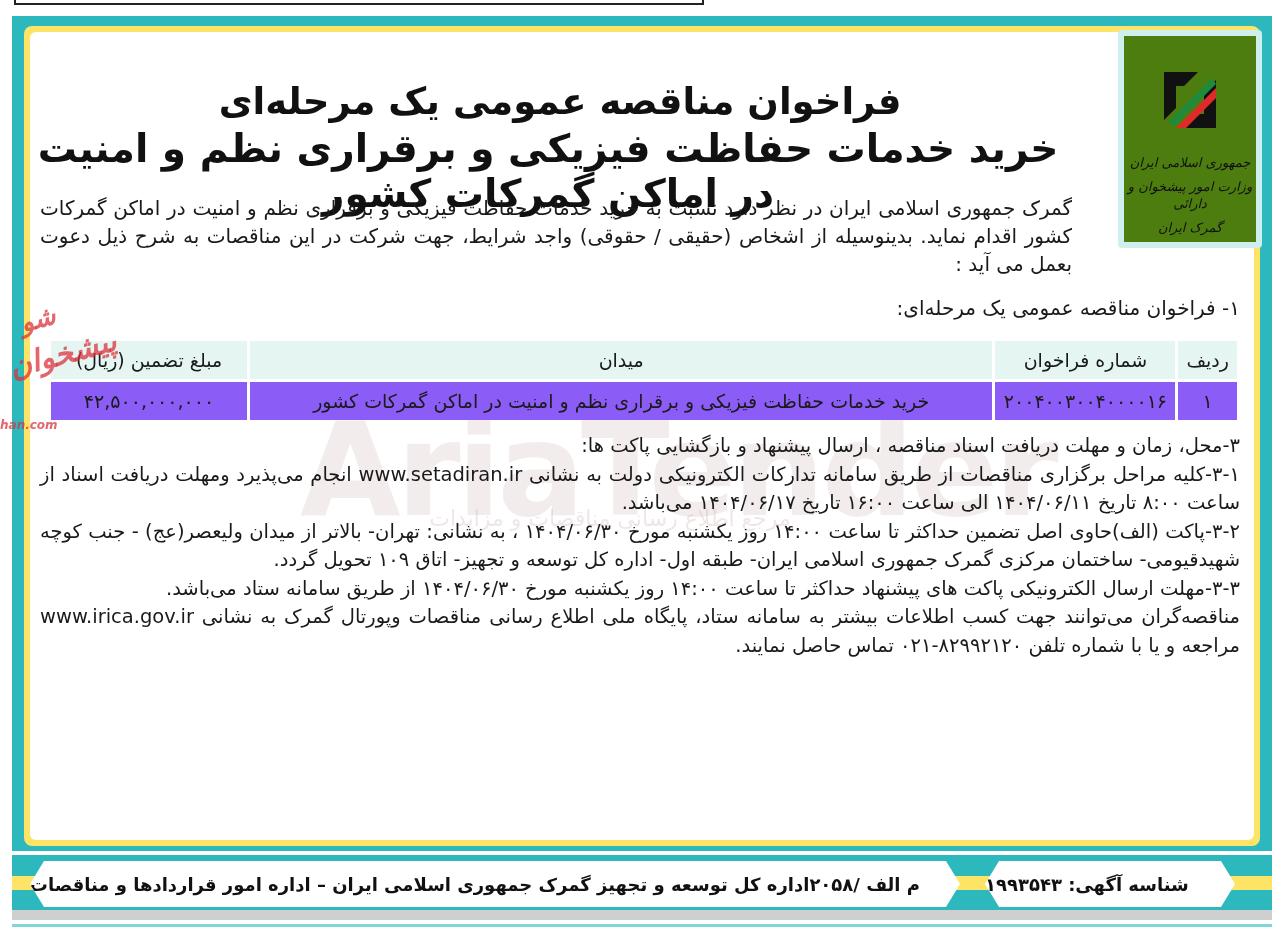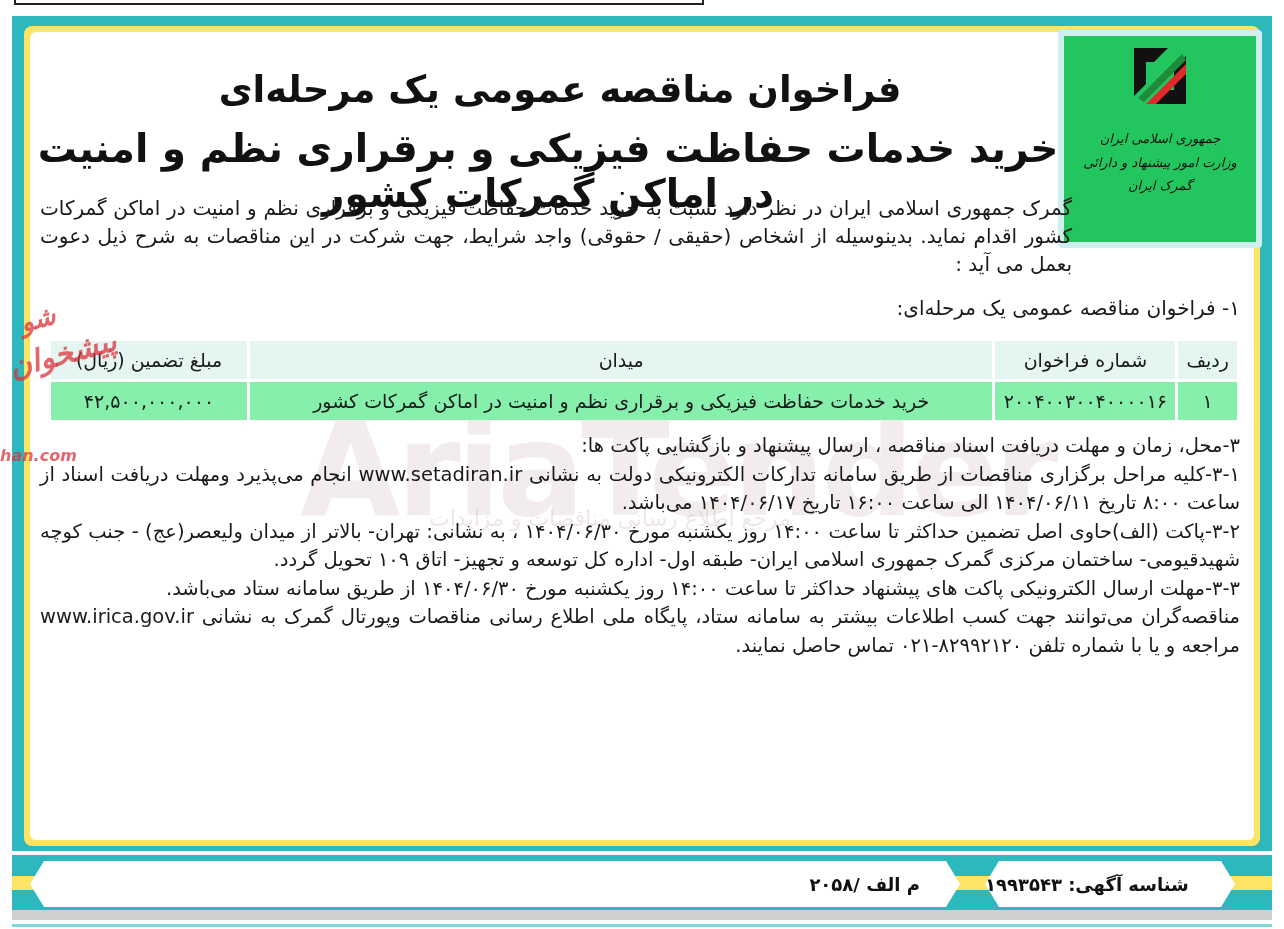--- a/index.html
+++ b/index.html
@@ -18,33 +18,33 @@
   .frame-yellow {
     position: absolute; left: 24px; top: 26px; width: 1236px; height: 820px;
     background: #fde466; border-radius: 8px;
   }
   .frame-inner {
     position: absolute; left: 30px; top: 32px; width: 1224px; height: 808px;
     background: #ffffff; border-radius: 6px;
   }
 
   .logo-box {
-    position: absolute; right: 22px; top: 30px; width: 204px; height: 218px;
-    background: #22c55e; border: 6px solid #cfeeee; border-radius: 4px;
-    display: flex; flex-direction: column; align-items: center; padding-top: 4px;
+    position: absolute; right: 22px; top: 30px; width: 144px; height: 218px;
+    background: #4d7c0f; border: 6px solid #cfeeee; border-radius: 4px;
+    display: flex; flex-direction: column; align-items: center; padding-top: 28px;
   }
   .logo-mark { width: 72px; height: 72px; }
   .logo-line {
     font-family: "DejaVu Serif", serif; font-size: 13px; color: #111;
     margin-top: 6px; line-height: 1.35; text-align: center; font-style: italic;
   }
   .logo-line.first { margin-top: 18px; }
 
   .title1 {
-    position: absolute; left: 60px; width: 1000px; top: 68px; text-align: center;
+    position: absolute; left: 60px; width: 1000px; top: 80px; text-align: center;
     font-family: "DejaVu Sans", sans-serif; font-weight: bold; font-size: 37px;
     color: #111; letter-spacing: -1px;
   }
   .title2 {
     position: absolute; left: 20px; width: 1056px; top: 126px; text-align: center;
     font-family: "DejaVu Sans", sans-serif; font-weight: bold; font-size: 39px;
     color: #111; letter-spacing: -1.5px;
   }
 
   .intro {
@@ -53,21 +53,21 @@
   }
   .sec1 { position: absolute; left: 40px; width: 1200px; top: 296px; font-size: 20px; }
 
   table.tender {
     position: absolute; left: 48px; top: 338px; width: 1192px;
     border-collapse: separate; border-spacing: 3px; font-size: 19px;
   }
   table.tender th {
     background: #e4f5f2; font-weight: normal; height: 38px; padding: 0 8px; text-align: center;
   }
-  table.tender td { background: #86efac; height: 38px; padding: 0 8px; }
+  table.tender td { background: #8b5cf6; height: 38px; padding: 0 8px; }
   .c-row { width: 52px; text-align: center; }
   .c-num { width: 180px; text-align: center; margin-left: 40px; }
   .c-sub { text-align: center; }
   .c-amt { width: 196px; text-align: center; }
 
   .body-text {
     position: absolute; left: 40px; width: 1200px; top: 432px;
     font-size: 19.5px; line-height: 28.5px; text-align: justify;
   }
   .body-text p { margin: 0; }
@@ -83,21 +83,21 @@
     font-size: 22px; color: rgba(190, 160, 160, 0.25); pointer-events: none;
     letter-spacing: 4px; text-align: center;
   }
   .stamp {
     position: absolute; left: 0px; top: 300px; width: 110px; height: 140px;
     color: rgba(220, 50, 60, 0.75); font-style: italic; font-weight: bold;
     pointer-events: none;
   }
   .stamp .s1 { position: absolute; left: 20px; top: 4px; font-size: 26px; transform: rotate(-15deg); }
   .stamp .s2 { position: absolute; left: 8px; top: 36px; font-size: 30px; transform: rotate(-15deg); }
-  .stamp .s3 { position: absolute; left: 0px; top: 118px; font-size: 16px; direction: ltr; margin-top: 28px; }
+  .stamp .s3 { position: absolute; left: 0px; top: 118px; font-size: 12px; direction: ltr; }
 
   .footer-band {
     position: absolute; left: 12px; top: 855px; width: 1260px; height: 58px;
     background: #2cb8bc;
   }
   .footer-stripe {
     position: absolute; left: 12px; top: 876px; width: 1260px; height: 14px; background: #fde466;
   }
   .footer-shadow {
     position: absolute; left: 12px; top: 910px; width: 1260px; height: 10px; background: #cfcfcf;
@@ -128,21 +128,21 @@
 <div class="watermark-sub">مرجع اطلاع رسانی مناقصات و مزایدات</div>
 
 <div class="logo-box">
   <svg class="logo-mark" viewBox="0 0 72 72">
     <path d="M10 8 H44 L30 22 H22 V44 L10 56 Z" fill="#111"></path>
     <path d="M62 64 H28 L42 50 H50 V28 L62 16 Z" fill="#111"></path>
     <path d="M14 58 L58 14 L62 20 L20 62 Z" fill="#1f8a3a"></path>
     <path d="M22 64 L62 24 L62 34 L32 64 Z" fill="#e02a2a"></path>
   </svg>
   <div class="logo-line first">جمهوری اسلامی ایران</div>
-  <div class="logo-line">وزارت امور پیشنهاد و دارائی</div>
+  <div class="logo-line">وزارت امور پیشخوان و دارائی</div>
   <div class="logo-line">گمرک ایران</div>
 </div>
 
 <h1 class="title1">فراخوان مناقصه عمومی یک مرحله‌ای</h1>
 <h2 class="title2">خرید خدمات حفاظت فیزیکی و برقراری نظم و امنیت در اماکن گمرکات کشور</h2>
 
 <p class="intro">گمرک جمهوری اسلامی ایران در نظر دارد نسبت به خرید خدمات حفاظت فیزیکی و برقراری نظم و امنیت در اماکن گمرکات کشور اقدام نماید. بدینوسیله از اشخاص (حقیقی / حقوقی) واجد شرایط، جهت شرکت در این مناقصات به شرح ذیل دعوت بعمل می آید :</p>
 <p class="sec1">۱- فراخوان مناقصه عمومی یک مرحله‌ای:</p>
 
 <table class="tender">
@@ -181,13 +181,14 @@
 <div class="footer-band"></div>
 <div class="footer-stripe"></div>
 <div class="footer-shadow"></div>
 <div class="footer-bottom-line"></div>
 
 <div class="pill pill-id">
   <span>شناسه آگهی: ۱۹۹۳۵۴۳</span>
 </div>
 <div class="pill pill-org">
   <span>م الف /۲۰۵۸</span>
+  <span>اداره کل توسعه و تجهیز گمرک جمهوری اسلامی ایران – اداره امور قراردادها و مناقصات</span>
 </div>
 
 </body></html>

